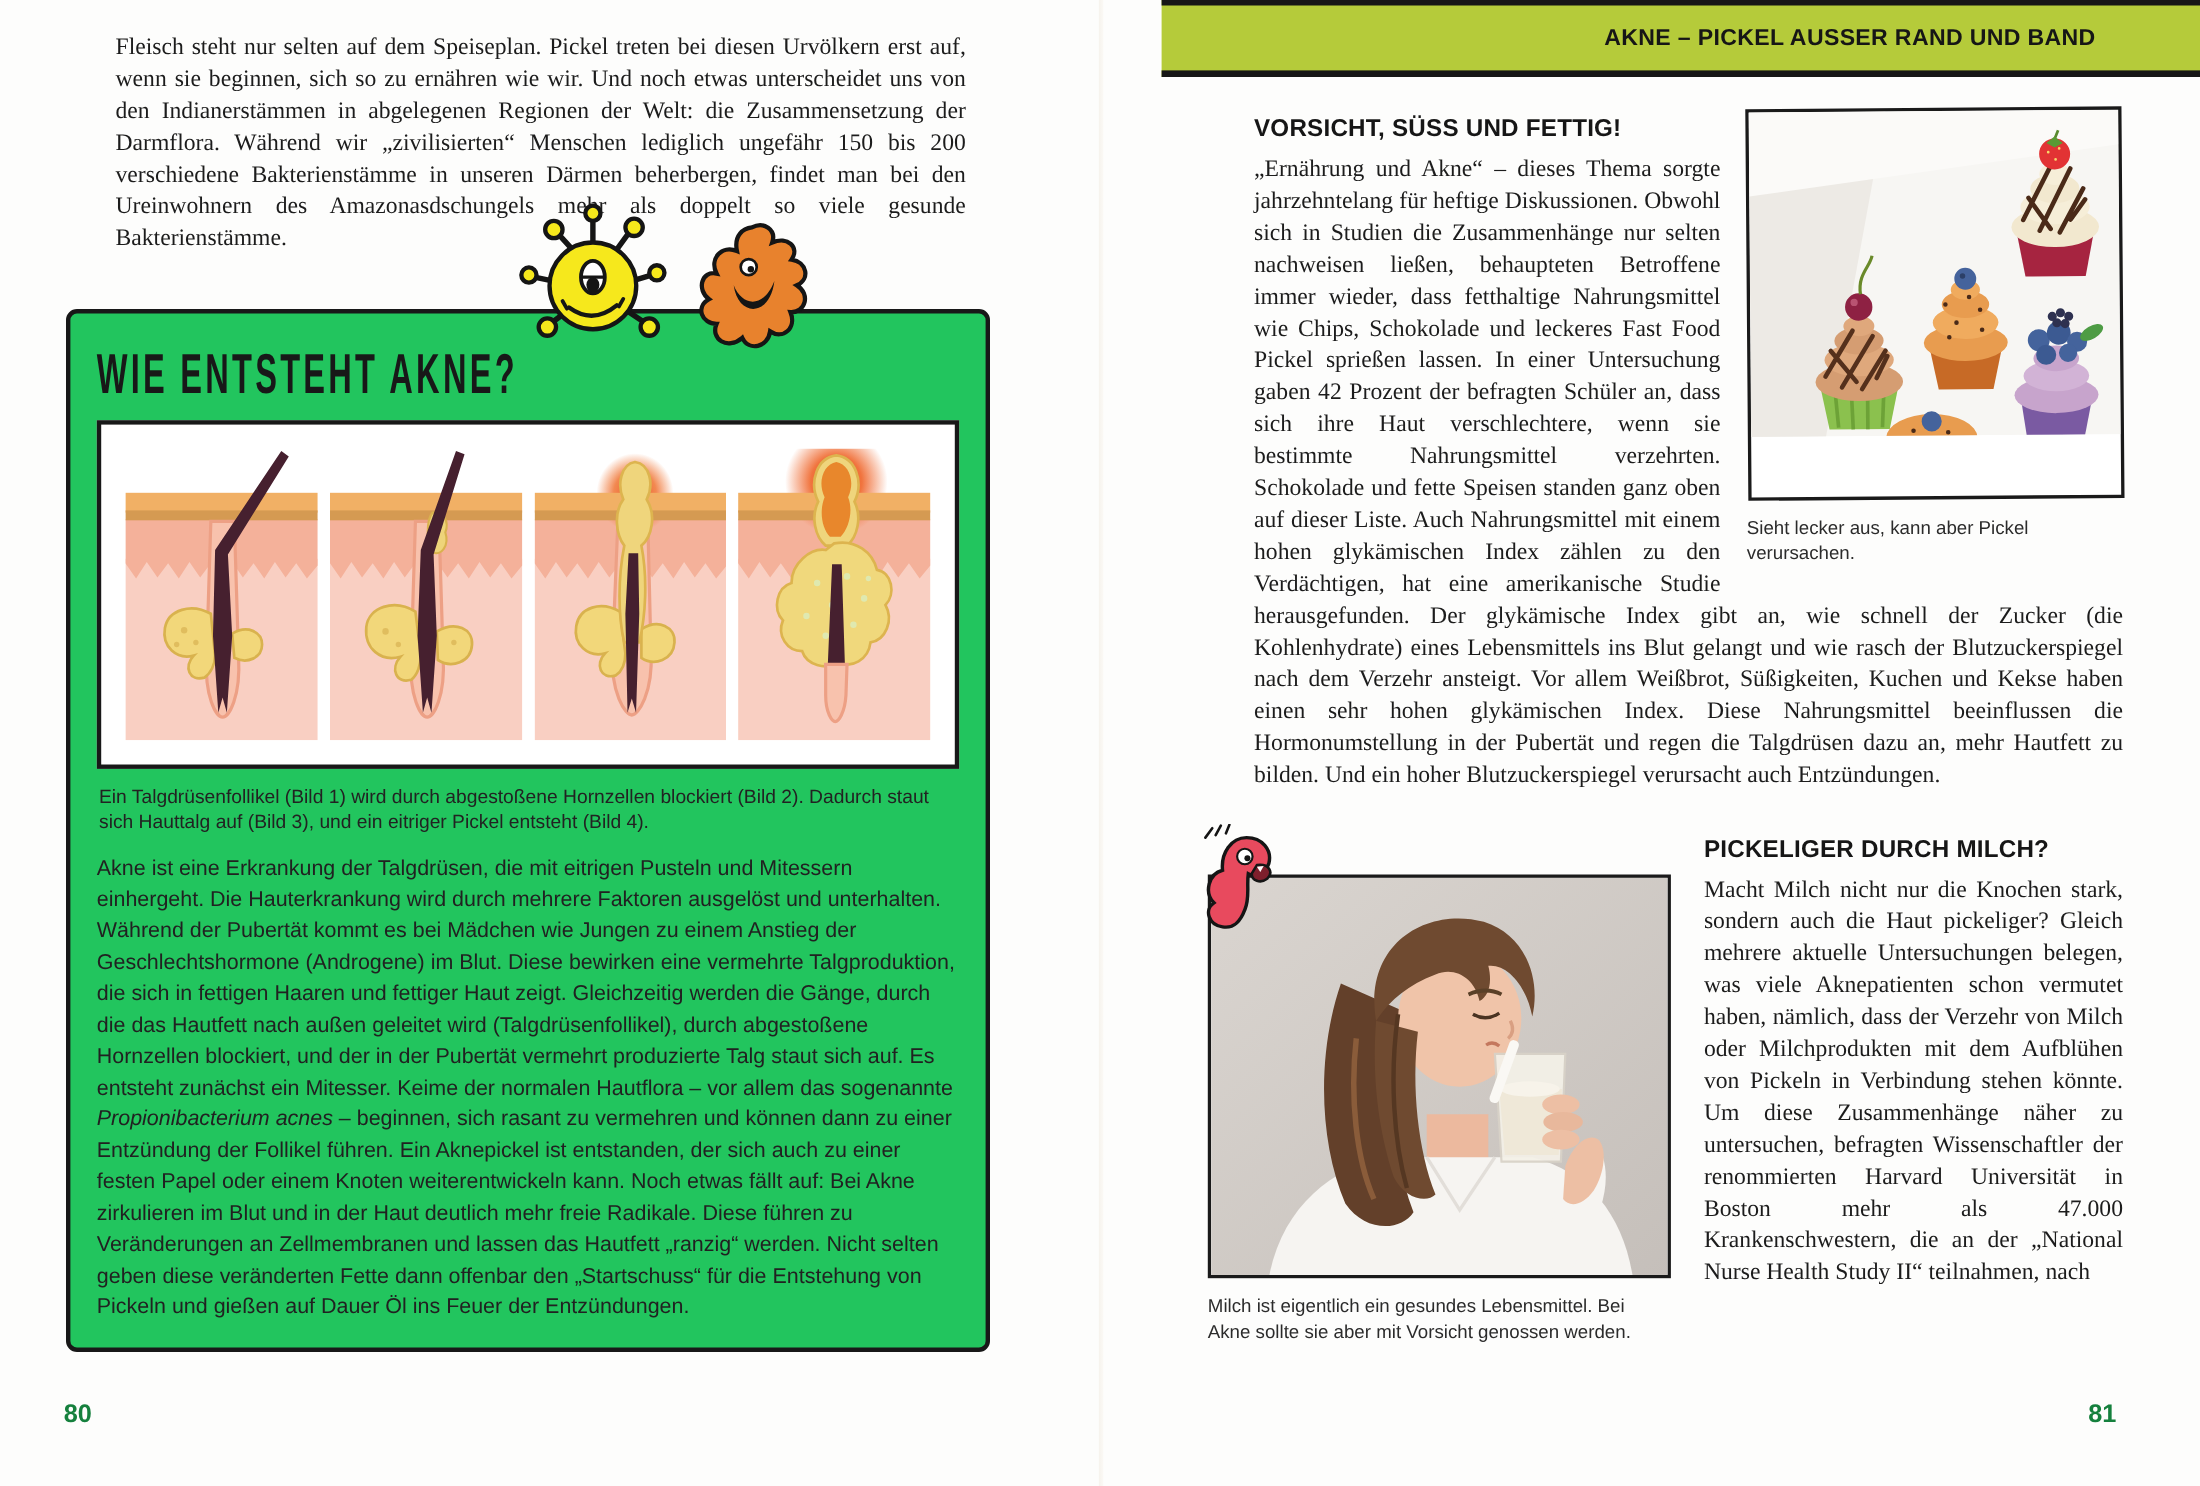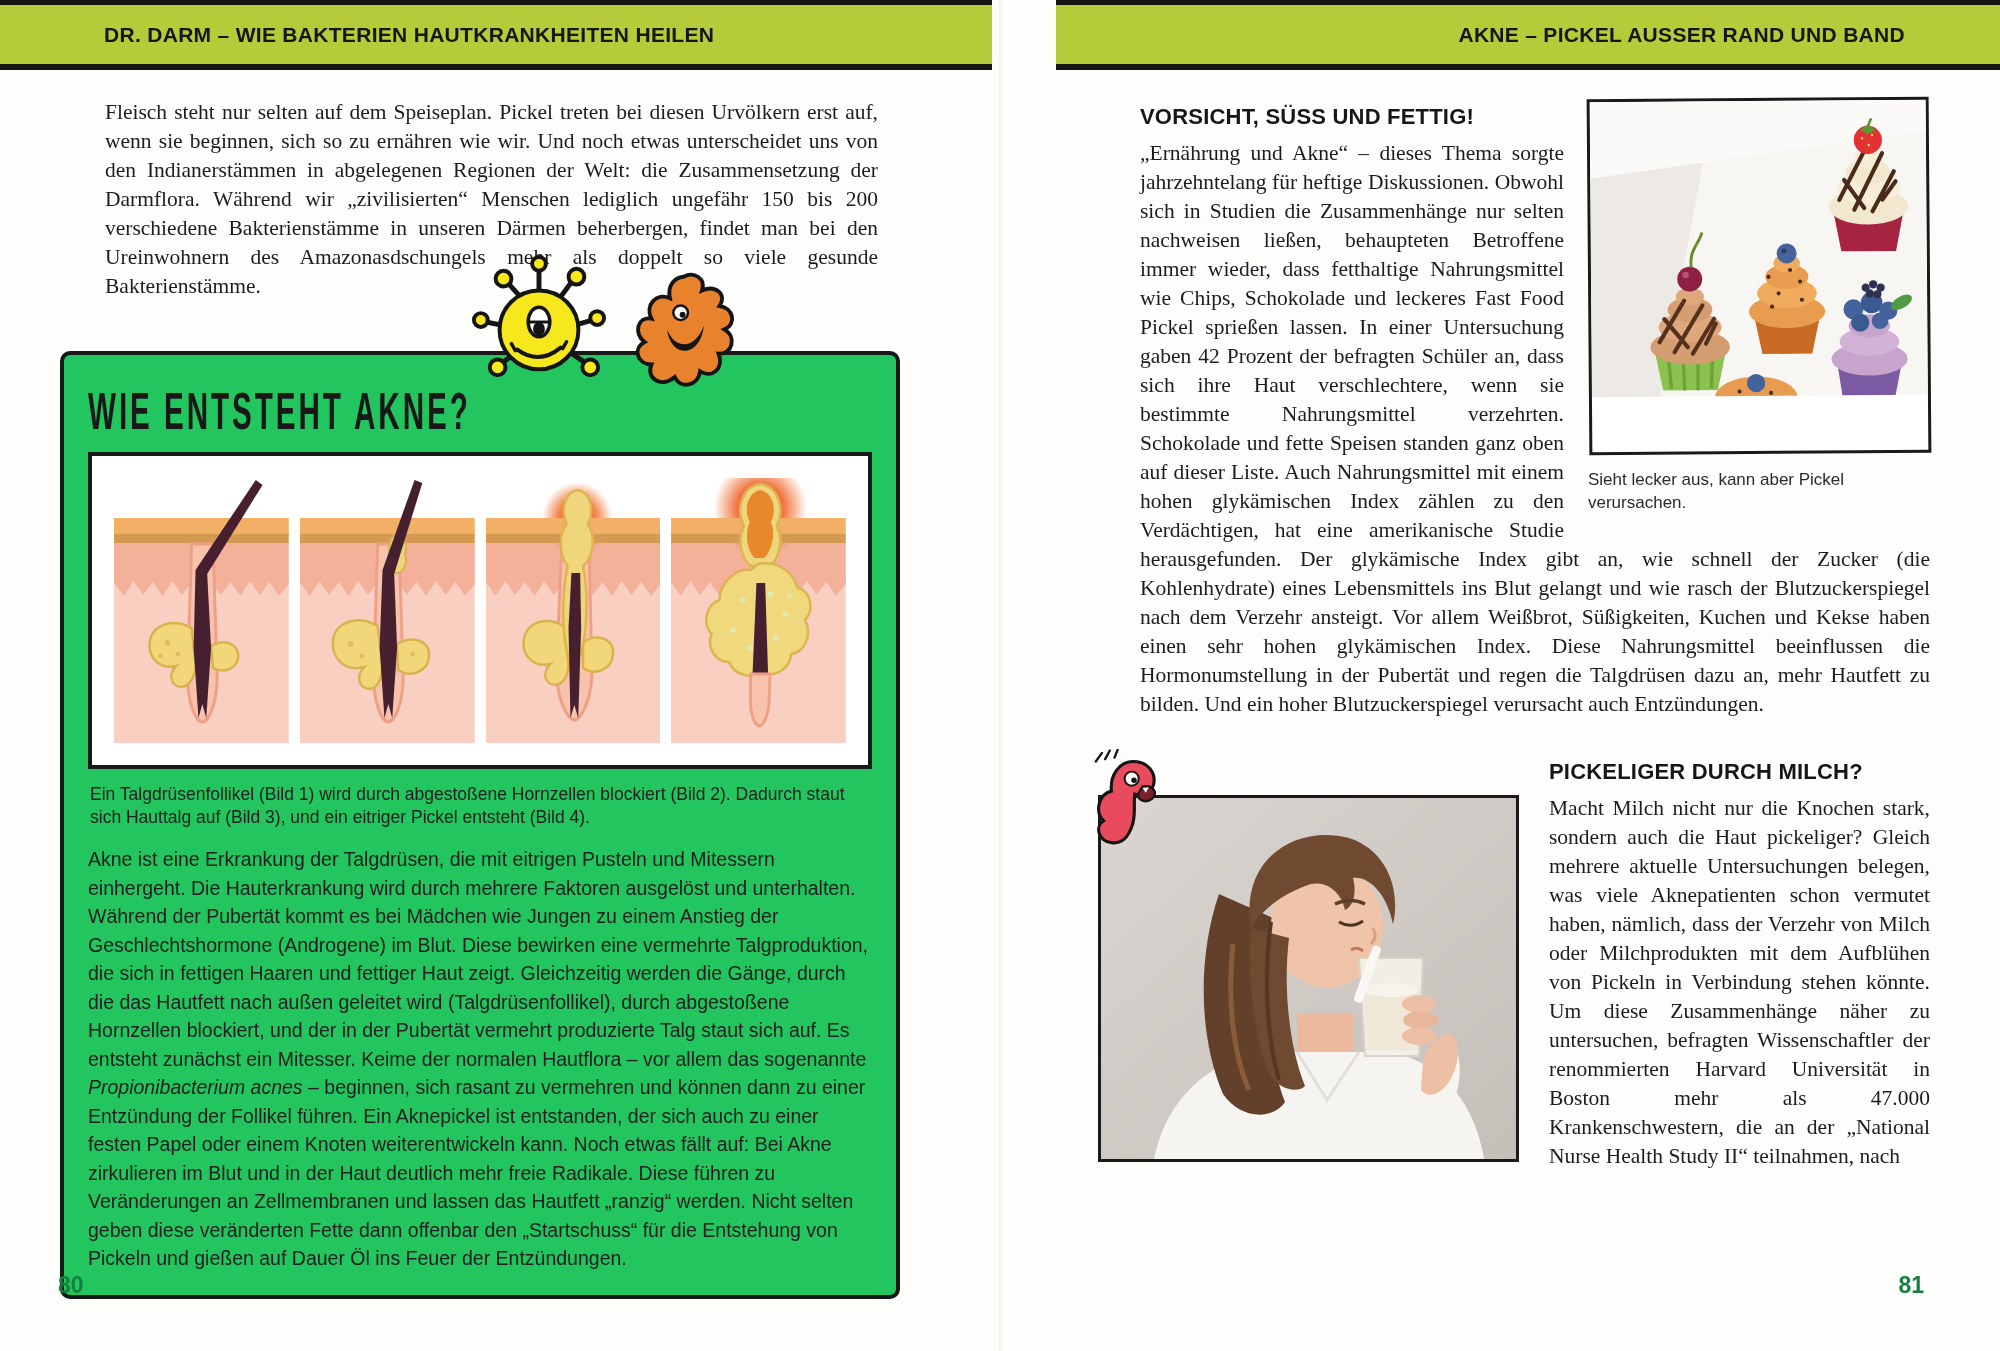--- a/index.html
+++ b/index.html
@@ -51,23 +51,20 @@
   .milk-text { flex:1; padding-top:10px; }
   svg { display:block; }
 </style>
 </head>
 <body>
 
 <div class="spread">
   <div class="spine"></div>
 
   <div class="page">
-    <div class="page-header ph-left">
-      <span>DR. DARM – WIE BAKTERIEN HAUTKRANKHEITEN HEILEN</span>
-    </div>
 
     <div style="padding:0 60px;">
       <p class="intro">Fleisch steht nur selten auf dem Speiseplan. Pickel treten bei diesen Urvölkern erst auf, wenn sie beginnen, sich so zu ernähren wie wir. Und noch etwas unterscheidet uns von den Indianerstämmen in abgelegenen Regionen der Welt: die Zusammensetzung der Darmflora. Während wir „zivilisierten“ Menschen lediglich ungefähr 150 bis 200 verschiedene Bakterienstämme in unseren Därmen beherbergen, findet man bei den Ureinwohnern des Amazonasdschungels mehr als doppelt so viele gesunde Bakterienstämme.</p>
 
       <div class="akne-box">
 
         
         <div class="bact bact-yellow">
           <svg viewBox="0 0 140 155" preserveAspectRatio="xMidYMid meet">
             <g stroke="#151515" stroke-linecap="round" stroke-width="5">
@@ -343,20 +340,21 @@
                 <rect x="262" y="146" width="9" height="60" rx="4" fill="#faf8f4" transform="rotate(20 266 176)"></rect>
               </g>
               <path d="M250,152 Q256,148 262,153" stroke="#c4785e" stroke-width="3" fill="none"></path>
               <path d="M300,367 C306,312 318,282 330,262 L348,240 C360,252 362,276 354,300 C344,330 330,352 322,367 Z" fill="#f6f4f1"></path>
               <path d="M322,262 C330,240 344,232 352,238 C360,246 358,268 348,284 C338,298 326,300 320,292 Z" fill="#edbfa4"></path>
               <ellipse cx="318" cy="206" rx="17" ry="9" fill="#edbfa4"></ellipse>
               <ellipse cx="320" cy="222" rx="18" ry="9" fill="#e8b89c"></ellipse>
               <ellipse cx="318" cy="238" rx="17" ry="9" fill="#edbfa4"></ellipse>
             </svg>
           </div>
+          <p class="fig-caption">Milch ist eigentlich ein gesundes Lebensmittel. Bei Akne sollte sie aber mit Vorsicht genossen werden.</p>
         </div>
         <div class="milk-text">
           <h2 class="sect-head">PICKELIGER DURCH MILCH?</h2>
           <p class="serif-body">Macht Milch nicht nur die Knochen stark, sondern auch die Haut pickeliger? Gleich mehrere aktuelle Untersuchungen belegen, was viele Aknepatienten schon vermutet haben, nämlich, dass der Verzehr von Milch oder Milchprodukten mit dem Aufblühen von Pickeln in Verbindung stehen könnte. Um diese Zusammenhänge näher zu untersuchen, befragten Wissenschaftler der renommierten Harvard Universität in Boston mehr als 47.000 Krankenschwestern, die an der „National Nurse Health Study II“ teilnahmen, nach</p>
         </div>
       </div>
     </div>
 
     <div class="page-num pn-right">81</div>
   </div>

